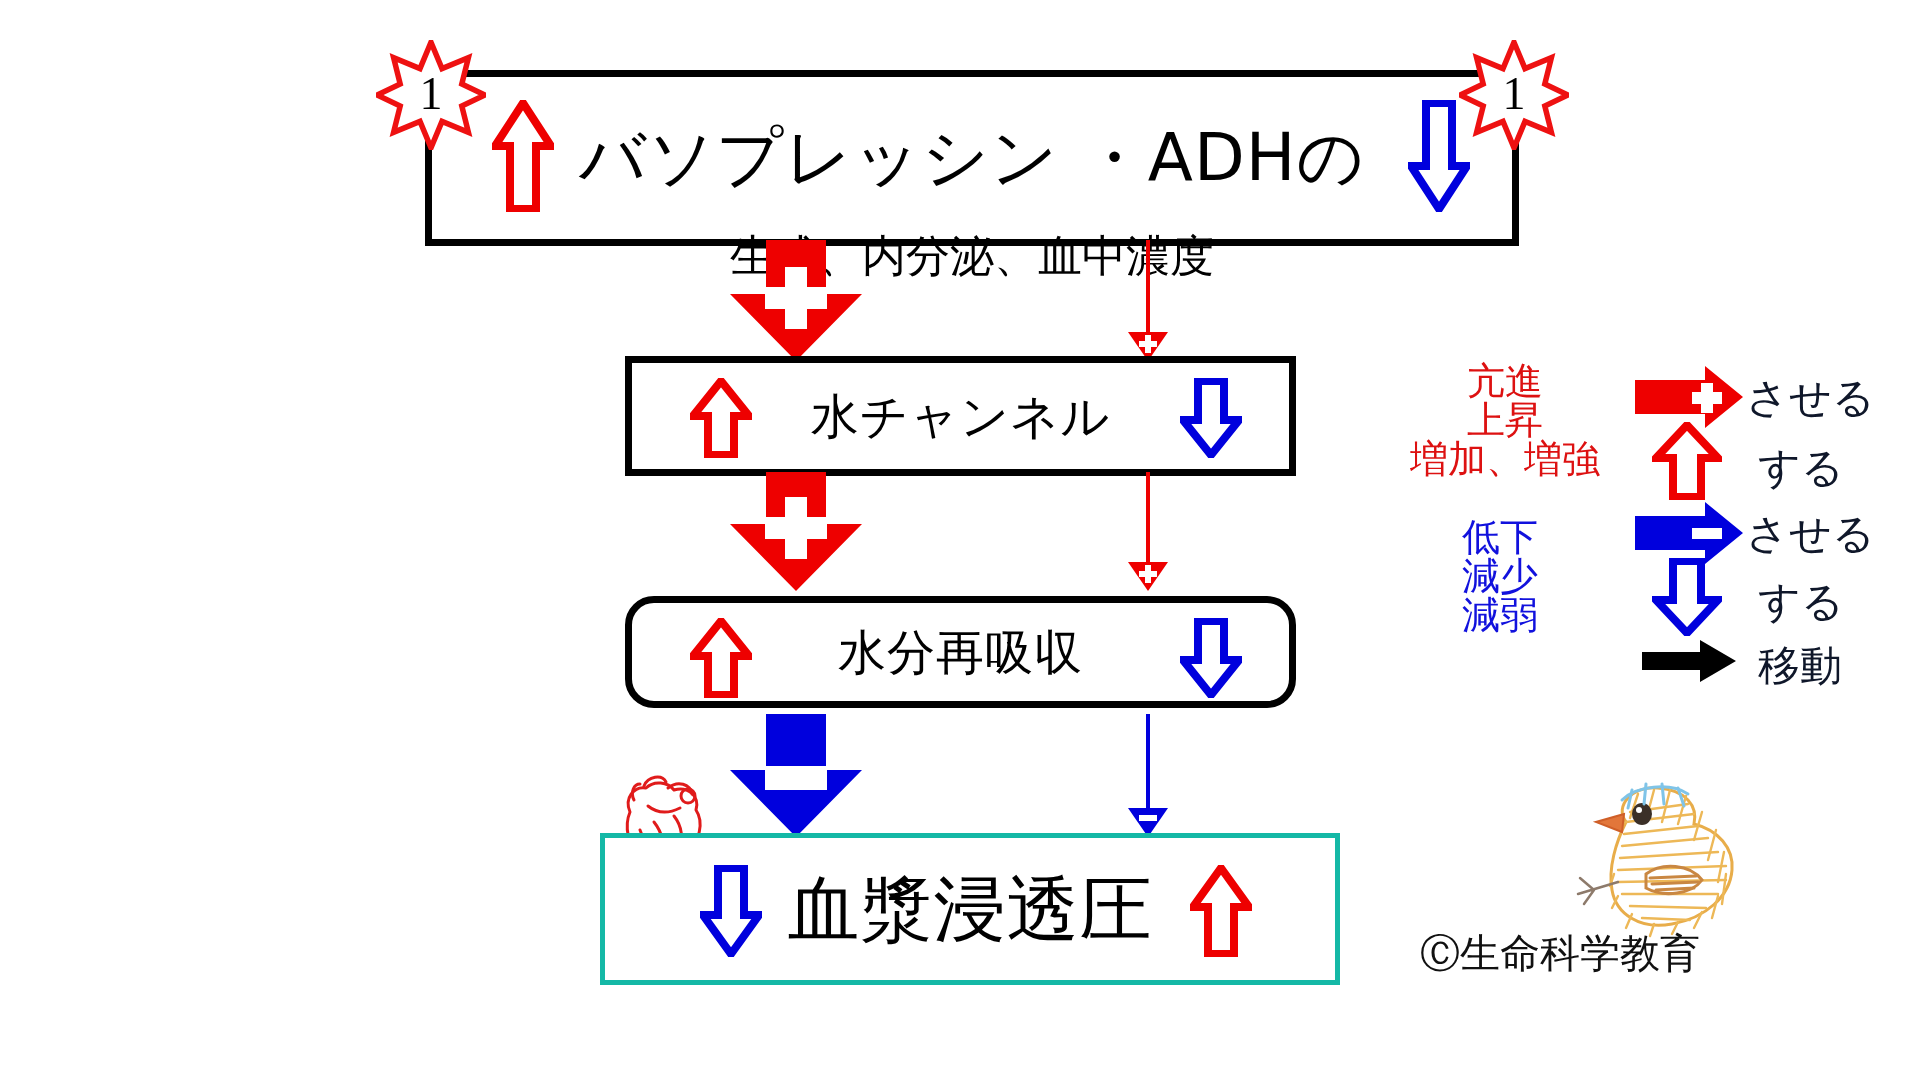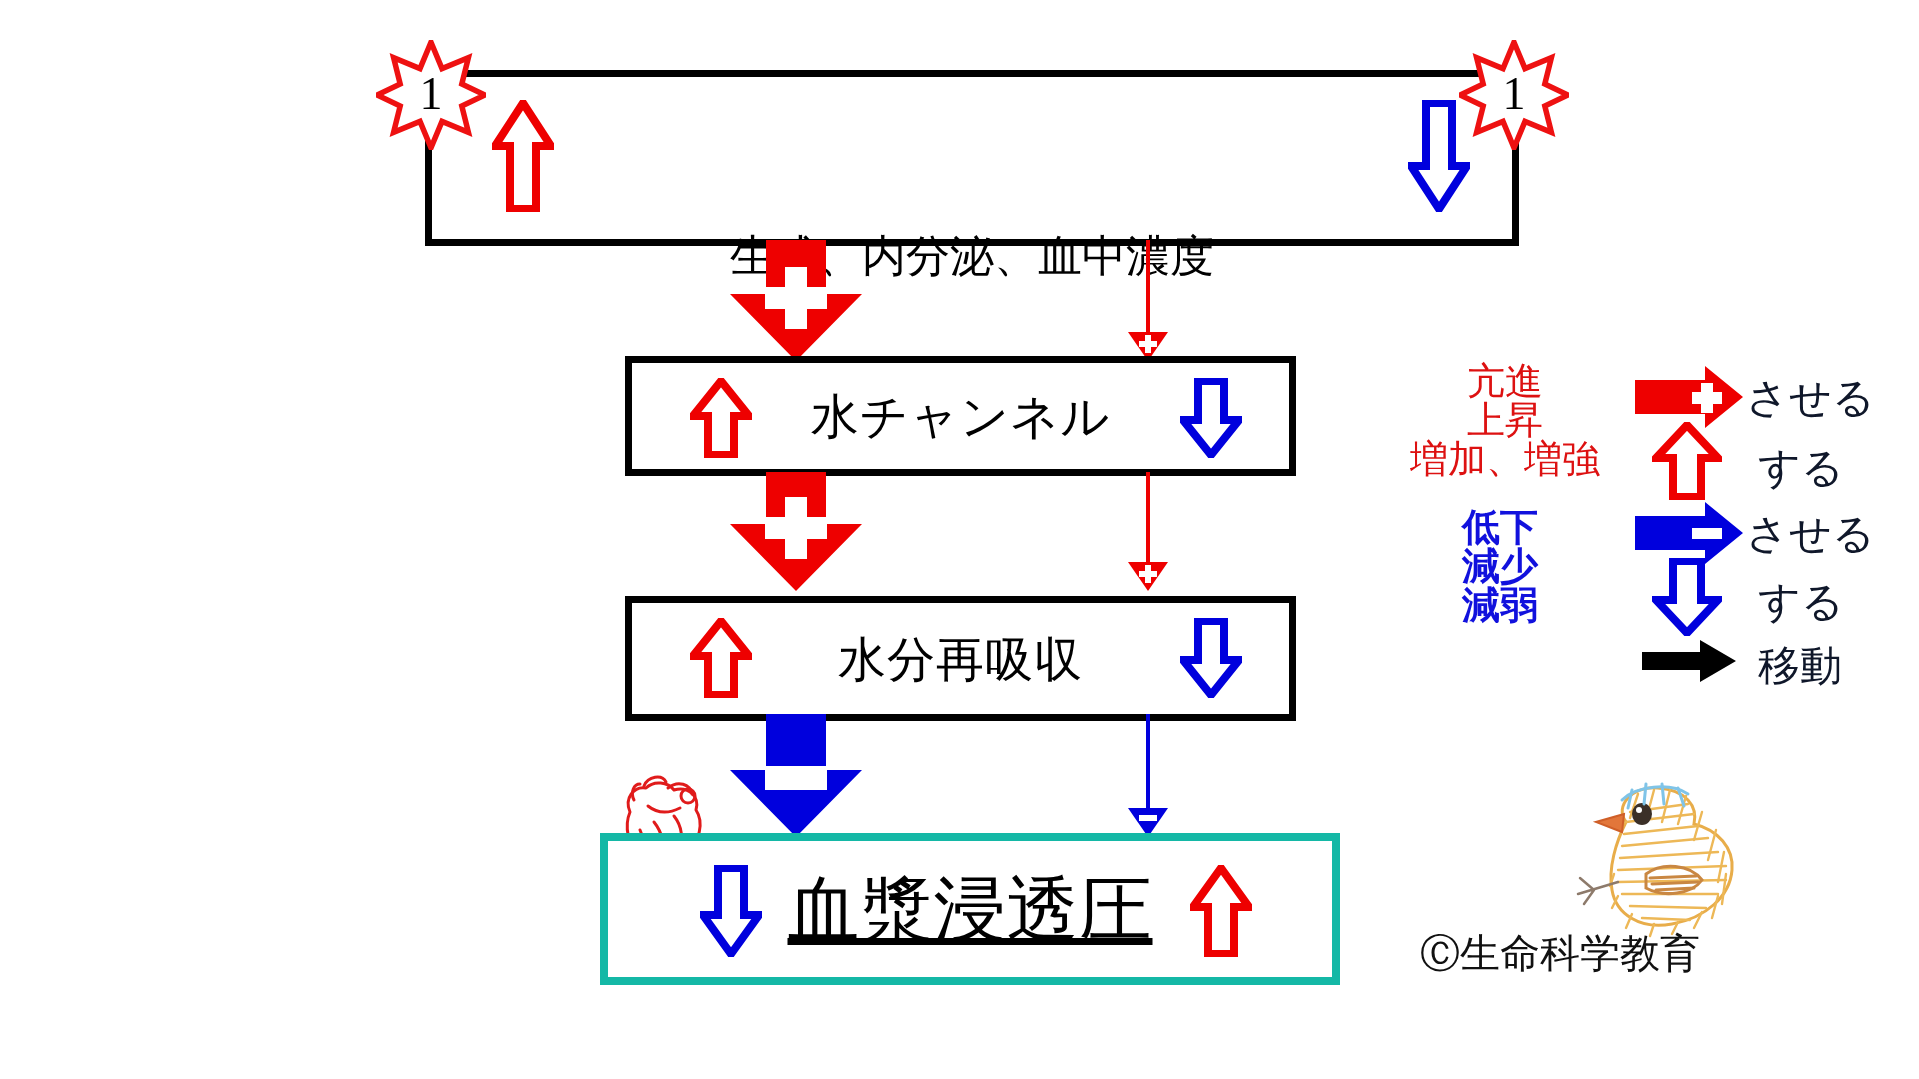--- a/index.html
+++ b/index.html
@@ -9,21 +9,21 @@
     color:#000;
   }
   .abs{position:absolute;}
 
   
   .node{
     position:absolute;box-sizing:border-box;background:#fff;
     display:flex;align-items:center;justify-content:center;
   }
   .node.black{border:7px solid #000;}
-  .node.red{border:8px solid #14b8a6;text-decoration:underline;}
+  .node.red{border:5px solid #14b8a6;}
 
   .node-label{
     font-size:48px;line-height:1;white-space:nowrap;letter-spacing:1px;
     font-family:"DejaVu Sans","Liberation Sans",sans-serif;
   }
   #box-top .node-label{font-size:66px;}
   #box-top .sub-label{
     position:absolute;left:0;right:0;top:150px;text-align:center;
     font-size:44px;white-space:nowrap;
     font-family:"DejaVu Sans","Liberation Sans",sans-serif;
@@ -67,20 +67,21 @@
   }
   #credit div{white-space:nowrap;}
 
   #chick{position:absolute;left:1566px;top:778px;width:200px;height:180px;}
   #heart{position:absolute;left:604px;top:770px;width:120px;height:110px;}
 </style>
 </head>
 <body>
 
 <div class="node black" id="box-top" style="left:425px;top:70px;width:1094px;height:176px;">
+  <span class="node-label">バソプレッシン ・ADHの</span>
   <span class="sub-label">生成、内分泌、血中濃度</span>
 </div>
 
 <div class="hollow-arrow" style="left:492px;top:100px;width:62px;height:112px;">
   <svg viewBox="0 0 62 112" width="62" height="112">
     <polygon points="31,3 59,46 44,46 44,109 18,109 18,46 3,46" fill="#ffffff" stroke="#ee0000" stroke-width="8" stroke-linejoin="miter"></polygon>
   </svg>
 </div>
 
 <div class="hollow-arrow" style="left:1408px;top:100px;width:62px;height:112px;">
@@ -142,21 +143,21 @@
 </div>
 <div class="thin-arrow" style="left:1120px;top:472px;width:56px;height:122px;">
   <svg viewBox="0 0 56 122" width="56" height="122">
     <line x1="28" y1="0" x2="28" y2="90" stroke="#ee0000" stroke-width="4"></line>
     <polygon points="8,90 48,90 28,119" fill="#ee0000"></polygon>
     <rect x="25" y="93" width="6" height="18" fill="#ffffff"></rect>
     <rect x="19" y="99" width="18" height="6" fill="#ffffff"></rect>
   </svg>
 </div>
 
-<div class="node black" id="box-reabsorption" style="left:625px;top:596px;width:671px;height:125px;">
+<div class="node black" id="box-reabsorption" style="left:625px;top:596px;width:671px;height:112px;border-radius:29px;">
   <span class="node-label">水分再吸収</span>
 </div>
 <div class="hollow-arrow" style="left:690px;top:618px;width:62px;height:80px;">
   <svg viewBox="0 0 62 80" width="62" height="80">
     <polygon points="31,3 59,38 44,38 44,77 18,77 18,38 3,38" fill="#ffffff" stroke="#ee0000" stroke-width="8" stroke-linejoin="miter"></polygon>
   </svg>
 </div>
 <div class="hollow-arrow" style="left:1180px;top:618px;width:62px;height:80px;">
   <svg viewBox="0 0 62 80" width="62" height="80">
     <polygon points="31,77 59,42 44,42 44,3 18,3 18,42 3,42" fill="#ffffff" stroke="#0000dd" stroke-width="8" stroke-linejoin="miter"></polygon>
@@ -209,21 +210,21 @@
 </div>
 
 <div id="legend">
 
   <div class="legend-words red" style="left:-10px;top:0px;width:250px;">
     <div>亢進</div>
     <div>上昇</div>
     <div>増加、増強</div>
   </div>
 
-  <div class="legend-words blue" style="left:10px;top:146px;width:200px;font-weight:bold;">
+  <div class="legend-words blue" style="left:10px;top:156px;width:200px;">
     <div>低下</div>
     <div>減少</div>
     <div>減弱</div>
   </div>
 
   <div class="abs" style="left:245px;top:4px;width:110px;height:62px;">
     <svg viewBox="0 0 110 62" width="110" height="62">
       <polygon points="0,14 70,14 70,0 108,31 70,62 70,48 0,48" fill="#ee0000"></polygon>
       <rect x="66" y="17" width="12" height="30" fill="#ffffff"></rect>
       <rect x="57" y="26" width="30" height="12" fill="#ffffff"></rect>

